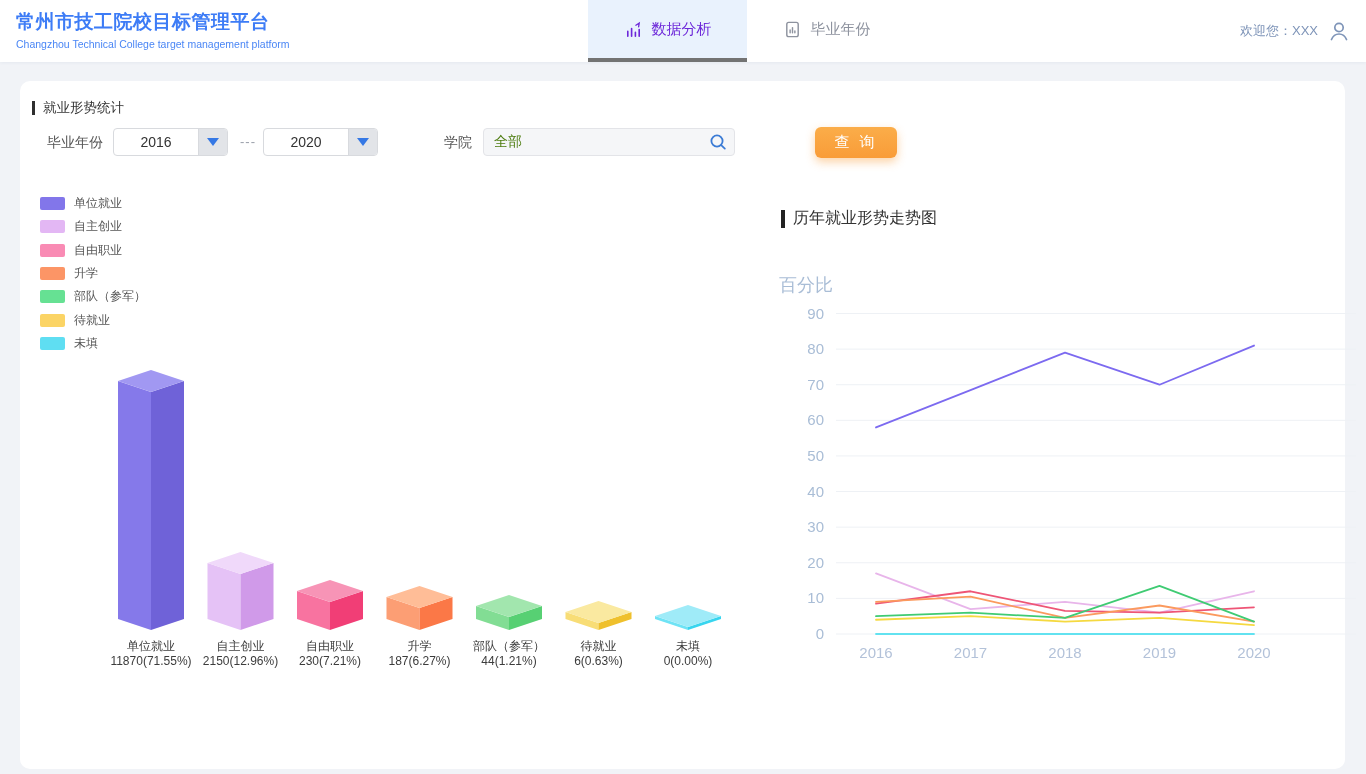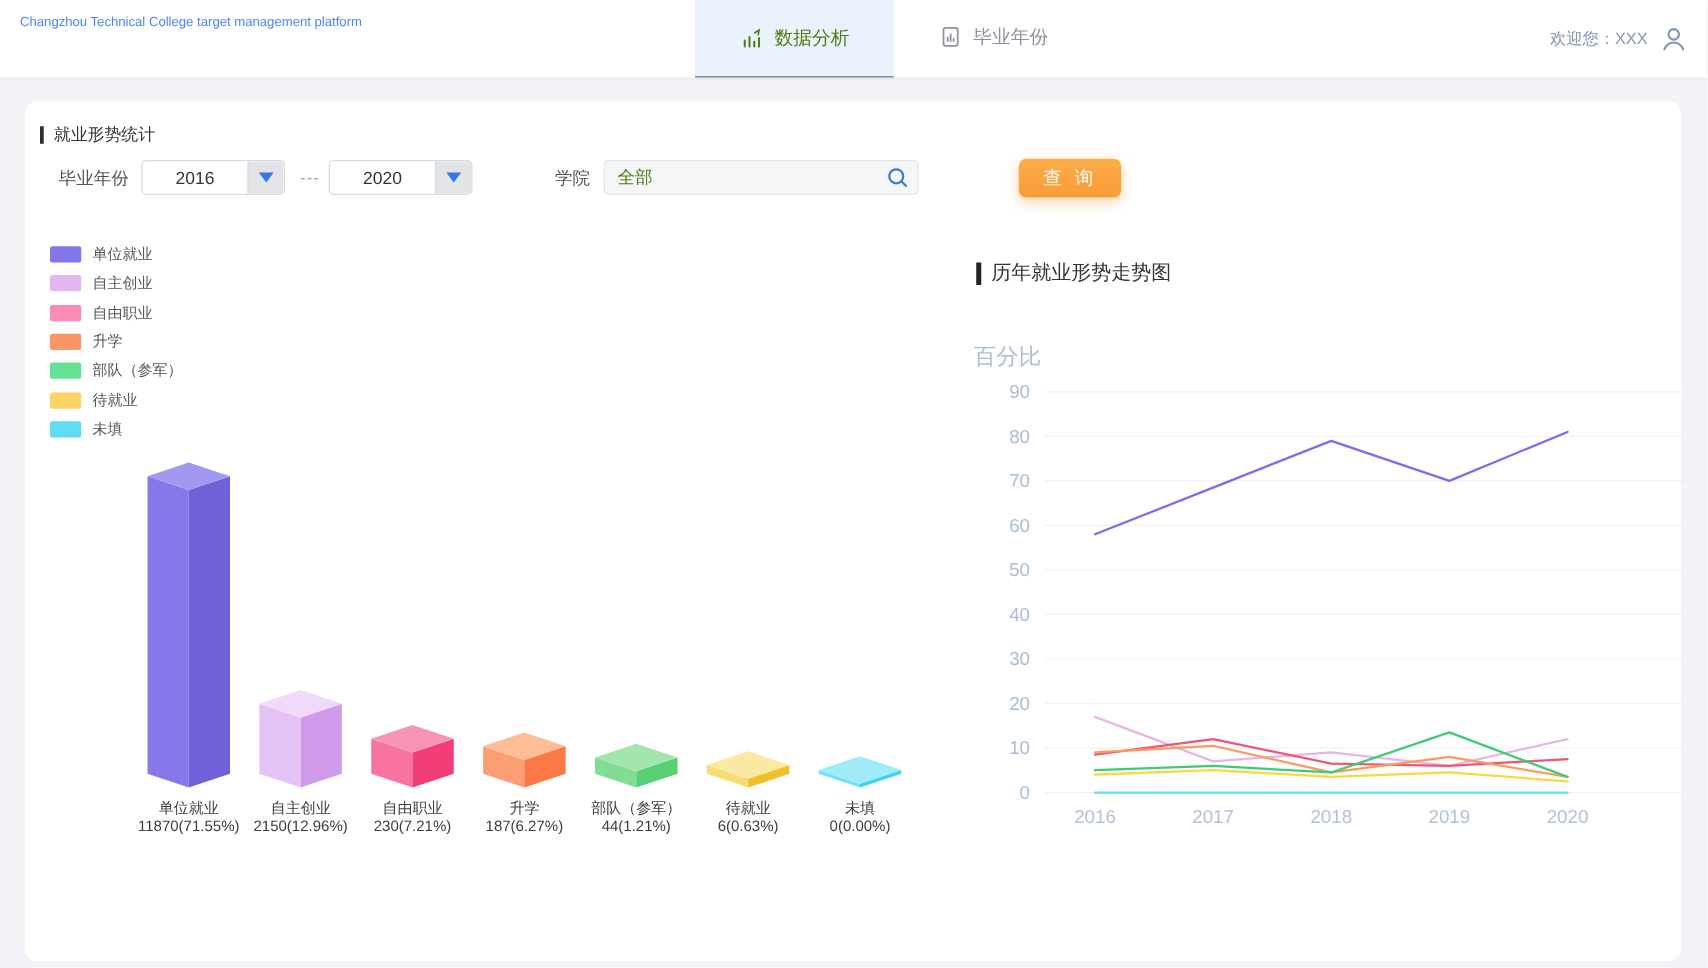--- a/index.html
+++ b/index.html
@@ -10,21 +10,21 @@
   
   .header { position:absolute; left:0; top:0; width:1366px; height:62px; background:#ffffff;
             box-shadow:0 1px 3px rgba(30,60,120,.06); z-index:5; }
   .brand { position:absolute; left:16px; top:9px; }
   .brand-title { font-size:19px; font-weight:bold; color:#3d7cf6; letter-spacing:.5px; }
   .brand-sub { font-size:10.5px; color:#4a86f5; margin-top:3px; }
   .main-nav { position:absolute; left:556px; top:0; height:62px; display:flex; }
   .tab { width:159px; height:62px; display:flex; align-items:center; justify-content:center; gap:9px;
          font-size:15px; color:#8d929e; cursor:pointer; border-bottom:3px solid transparent; }
   .tab .nav-ic { display:flex; align-items:center; }
-  .tab.active { background:#e9f2fd; color:#4d7c0f; border-bottom:1px solid #737373; }
+  .tab.active { background:#e9f2fd; color:#6d28d9; border-bottom:4px solid #737373;margin-left:32px; }
   .welcome-area { position:absolute; right:16px; top:0; height:62px; display:flex; align-items:center; gap:10px; }
   .welcome-text { font-size:13px; color:#7e94b8; }
 
   
   .card { position:absolute; left:20px; top:68px; width:1325px; height:688px; background:#fff; border-radius:10px;margin-top:13px; }
   .section-title { position:absolute; left:12px; top:18px; font-size:13.5px; color:#333; display:flex; align-items:center; }
   .section-title::before { content:""; display:inline-block; width:3px; height:14px; background:#2f2f2f; margin-right:8px; }
 
   
   .flt-label { position:absolute; top:47px; height:28px; line-height:28px; font-size:14px; color:#555; }
@@ -60,20 +60,21 @@
   .y-axis-name { position:absolute; left:759px; top:192px; font-size:18px; color:#a9bdd6; }
   .line-svg { position:absolute; left:750px; top:222px; }
 </style>
 </head>
 <body>
 
 <div id="page">
 
   <div class="header">
     <div class="brand">
+      <div class="brand-title">常州市技工院校目标管理平台</div>
       <div class="brand-sub">Changzhou Technical College target management platform</div>
     </div>
     <nav class="main-nav">
         <div class="tab active">
           <span class="nav-ic">
             <svg width="19" height="19" viewBox="0 0 20 20" fill="none" stroke="currentColor" stroke-width="1.7" stroke-linecap="round">
               <path d="M4 17v-5M8 17v-8M12 17v-4M16 17v-7"></path>
               <path d="M12.5 5.5l3.5-2.2-.6 3.8" stroke-width="1.4"></path>
             </svg>
           </span>

